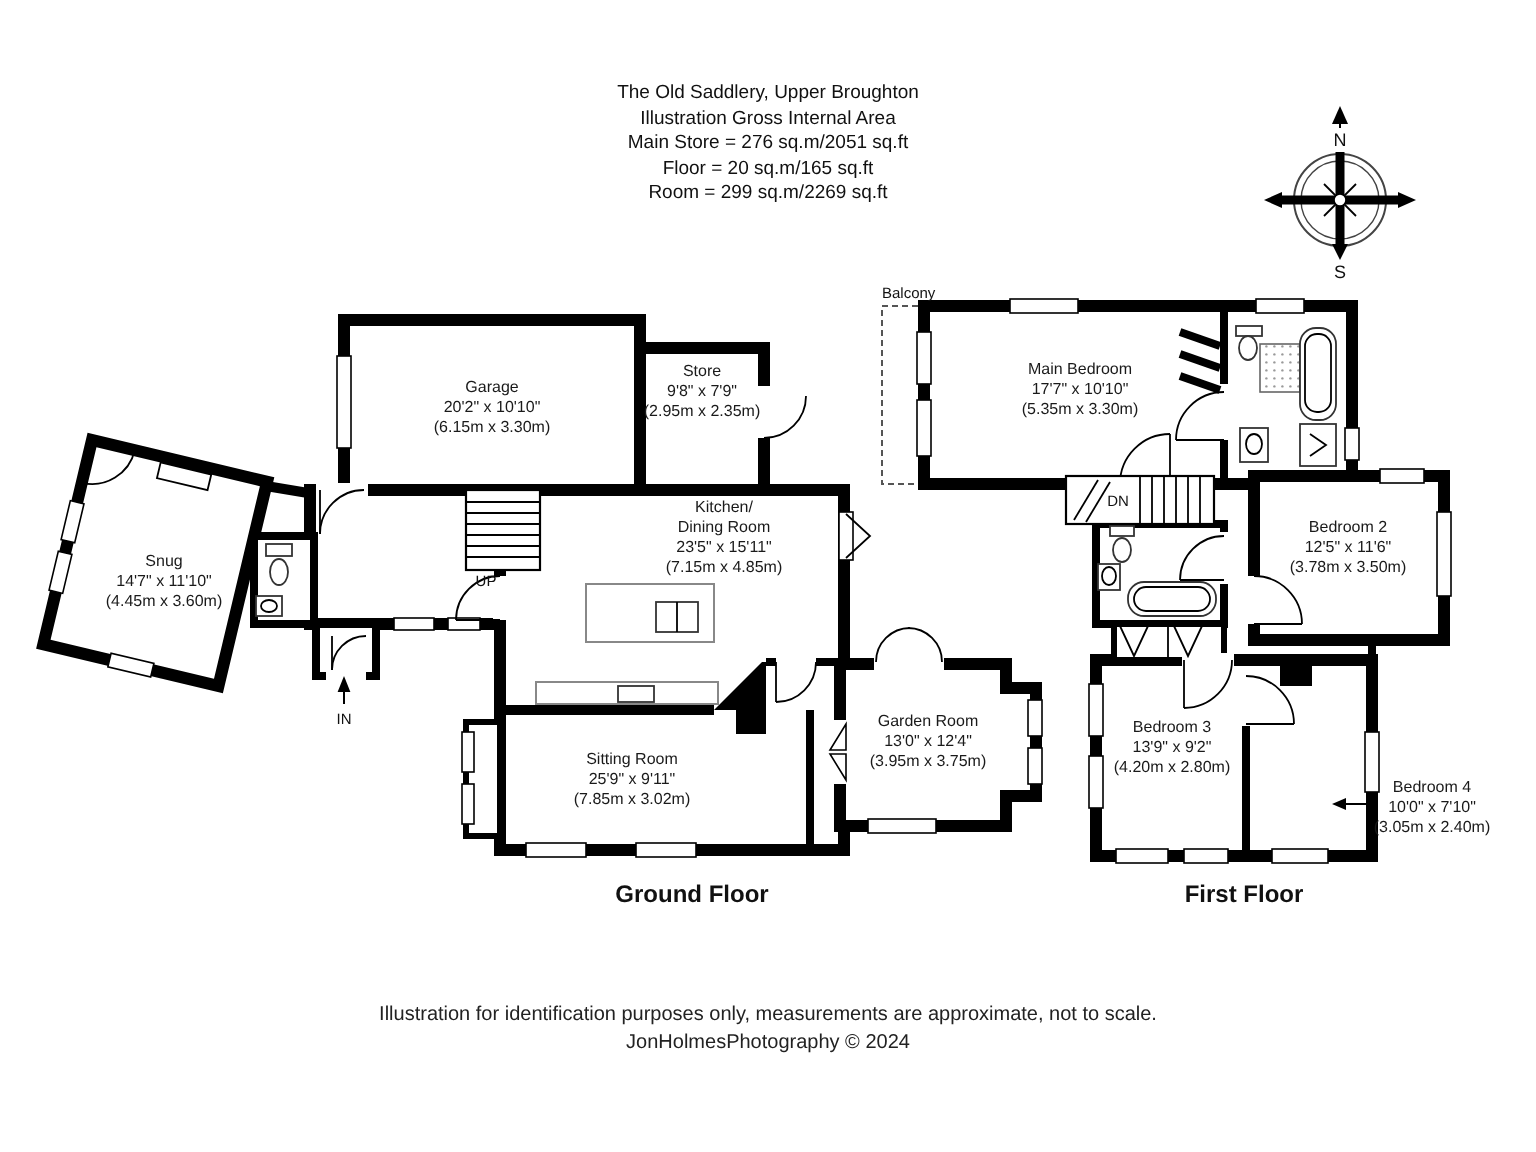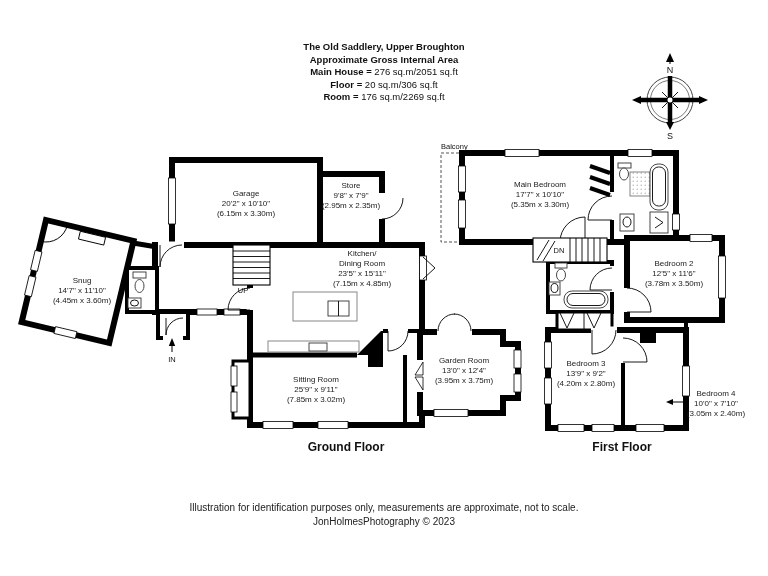--- a/index.html
+++ b/index.html
@@ -1,20 +1,20 @@
 <!DOCTYPE html>
 <html><head>
 <meta charset="utf-8">
 <style>
   html,body{margin:0;padding:0;background:#fff;}
   .canvas{position:relative;width:768px;height:576px;background:#ffffff;overflow:hidden;
           font-family:"Liberation Sans",sans-serif;color:#111;}
   .title{position:absolute;top:41px;left:0;right:0;text-align:center;
          font-size:9.5px;line-height:12.5px;color:#111;}
-  .title .b{font-weight:bold;}
+  .title .b{font-weight:normal;}
   .footer{position:absolute;top:501px;left:0;right:0;text-align:center;
           font-size:10px;line-height:14px;color:#222;}
   svg{position:absolute;left:0;top:0;}
   svg text{font-family:"Liberation Sans",sans-serif;fill:#1a1a1a;}
   .wall{fill:#fff;stroke:#000;stroke-width:6;stroke-linejoin:miter;}
   .wall4{fill:#fff;stroke:#000;stroke-width:4;}
   .wall3{fill:#fff;stroke:#000;stroke-width:3;}
   .iw{stroke:#000;stroke-width:4;fill:none;}
   .iw5{stroke:#000;stroke-width:5;fill:none;}
   .win{fill:#fff;stroke:#000;stroke-width:0.8;}
@@ -37,24 +37,24 @@
   .cring{fill:none;stroke:#444;}
   .cbar{stroke:#000;stroke-width:4.5;}
 </style>
 </head>
 <body>
 
 <div class="canvas">
 
   <div class="title">
     <div class="b">The Old Saddlery, Upper Broughton</div>
-    <div class="b">Approximate Gross Internal Area</div>
-    <div><span class="b">Main House = </span><span>276 sq.m/2051 sq.ft</span></div>
-    <div><span class="b">Floor = </span><span>20 sq.m/306 sq.ft</span></div>
-    <div><span class="b">Room = </span><span>176 sq.m/2269 sq.ft</span></div>
+    <div class="b">Illustration Gross Internal Area</div>
+    <div><span class="b">Main Store = </span><span>276 sq.m/2051 sq.ft</span></div>
+    <div><span class="b">Floor = </span><span>20 sq.m/165 sq.ft</span></div>
+    <div><span class="b">Room = </span><span>299 sq.m/2269 sq.ft</span></div>
   </div>
 
   <svg width="768" height="576" viewBox="0 0 768 576">
     <defs>
       <pattern id="dots" width="4" height="4" patternUnits="userSpaceOnUse">
         <circle cx="1.2" cy="1.2" r="0.6" fill="#999"></circle>
       </pattern>
     </defs>
 
     <g>
@@ -334,16 +334,16 @@
     <text class="ann" x="559" y="253">DN</text>
     <text class="ann" x="172" y="362">IN</text>
     <text class="annL" x="441" y="149">Balcony</text>
 
     <text class="floor-label" x="346" y="451">Ground Floor</text>
     <text class="floor-label" x="622" y="451">First Floor</text>
   </svg>
 
   <div class="footer">
     <div>Illustration for identification purposes only, measurements are approximate, not to scale.</div>
-    <div>JonHolmesPhotography © 2023</div>
+    <div>JonHolmesPhotography © 2024</div>
   </div>
 
 </div>
 
 </body></html>

